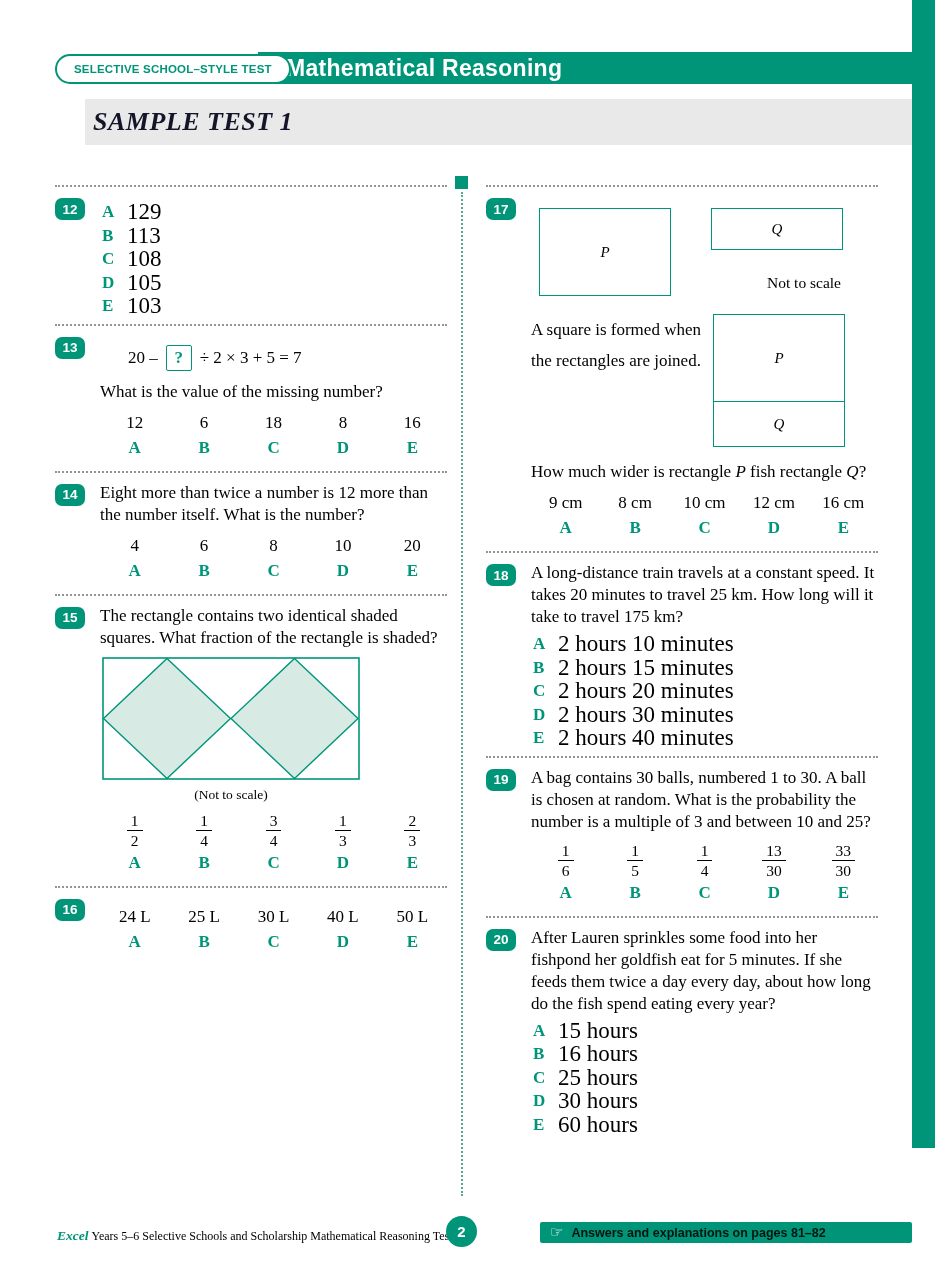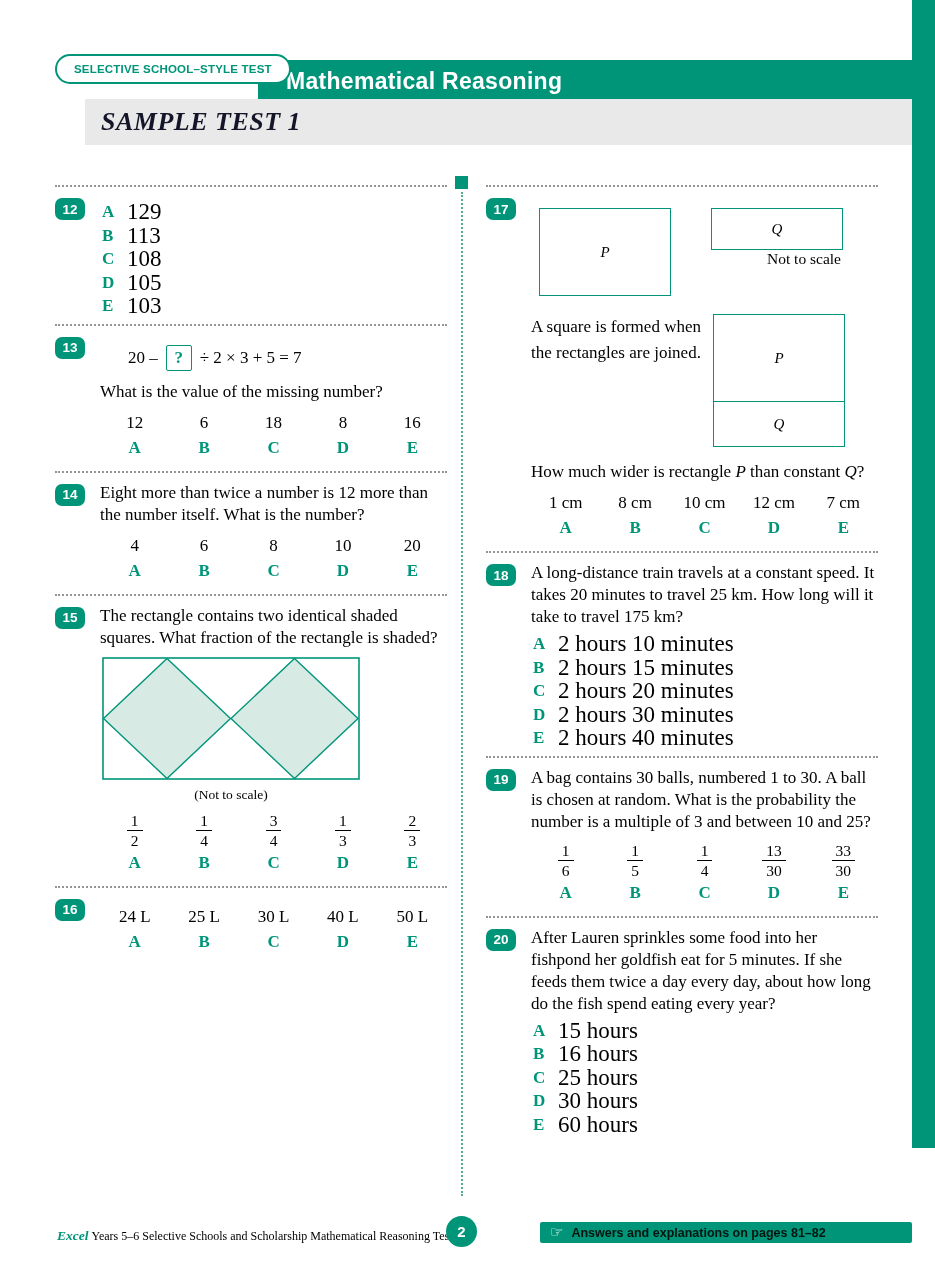--- a/index.html
+++ b/index.html
@@ -7,25 +7,25 @@
     --teal-light:#d7eae4;
     --band-gray:#e9e9e9;
   }
   *{margin:0;padding:0;box-sizing:border-box;}
   body{
     width:935px;height:1280px;position:relative;background:#fff;
     font-family:"Liberation Serif",serif;color:#000;overflow:hidden;
   }
   
   .right-strip{position:absolute;top:0;right:0;width:23px;height:1148px;background:var(--teal);}
-  .header-band{position:absolute;left:258px;top:60px;width:677px;height:42px;background:var(--teal);display:flex;align-items:center;padding-left:28px;}
+  .header-band{position:absolute;left:258px;top:52px;width:677px;height:32px;background:var(--teal);display:flex;align-items:center;padding-left:28px;}
   .header-title{font-family:"Liberation Sans",sans-serif;font-weight:bold;font-size:23px;color:#fff;letter-spacing:.3px;}
   .pill{position:absolute;left:55px;top:54px;height:30px;padding:0 17px;border:2.5px solid var(--teal);border-radius:16px;background:#fff;display:flex;align-items:center;z-index:2;
         font-family:"Liberation Sans",sans-serif;font-weight:bold;font-size:11.5px;color:var(--teal);letter-spacing:.2px;white-space:nowrap;text-align:center;}
-  .sample-band{position:absolute;left:85px;top:99px;width:827px;height:46px;background:var(--band-gray);display:flex;align-items:center;padding-left:16px;}
+  .sample-band{position:absolute;left:85px;top:99px;width:827px;height:46px;background:var(--band-gray);display:flex;align-items:center;padding-left:8px;}
   .sample-title{font-style:italic;font-weight:bold;font-size:26px;color:#15152a;letter-spacing:.5px;}
   .divider-cap{position:absolute;left:455px;top:176px;width:13px;height:13px;background:var(--teal);}
   .v-divider{position:absolute;left:461px;top:192px;height:1004px;border-left:2px dotted #55a992;}
   
   .column{position:absolute;top:185px;width:392px;}
   .left-col{left:55px;}
   .right-col{left:486px;}
   .question{margin-bottom:2px;}
   .dotline{border-top:2px dotted #949494;margin-bottom:9px;}
   .q-row{display:flex;}
@@ -55,23 +55,23 @@
   .q15-fig{margin:8px 0 0 2px;width:258px;}
   .diag-rect{fill:#fff;stroke:var(--teal);stroke-width:1.6;}
   .diamond{fill:var(--teal-light);stroke:var(--teal);stroke-width:1.4;}
   .nts-caption{width:258px;text-align:center;font-size:13.5px;margin:2px 0 4px 2px;}
   
   .fig-row1{display:flex;margin:12px 0 0 8px;}
   .rect-p{width:132px;height:88px;border:1.6px solid var(--teal);display:flex;align-items:center;justify-content:center;}
   .fig1-right{margin-left:40px;width:132px;}
   .rect-q{width:132px;height:42px;border:1.6px solid var(--teal);display:flex;align-items:center;justify-content:center;}
   .rect-label{font-style:italic;font-size:15px;}
-  .nts{font-size:15.5px;text-align:right;padding-right:2px;}
+  .nts{margin-top:24px;font-size:15.5px;text-align:right;padding-right:2px;}
   .fig-row2{display:flex;margin-top:18px;}
-  .joined-text{width:172px;font-size:17px;line-height:26px;}
+  .joined-text{width:172px;font-size:17px;line-height:31px;}
   .joined-fig{margin-left:10px;width:132px;}
   .joined-p{height:88px;border:1.6px solid var(--teal);display:flex;align-items:center;justify-content:center;}
   .joined-q{height:45px;border:1.6px solid var(--teal);border-top:none;display:flex;align-items:center;justify-content:center;}
   .q17-question{margin-top:14px;}
   
   .footer-left{position:absolute;left:57px;top:1228px;font-size:12px;white-space:nowrap;}
   .brand{font-style:italic;font-weight:bold;color:var(--teal);font-size:13.5px;margin-right:3px;}
   .series{color:#000;}
   .page-circle{position:absolute;left:446px;top:1216px;width:31px;height:31px;border-radius:50%;background:var(--teal);color:#fff;
                display:flex;align-items:center;justify-content:center;font-family:"Liberation Sans",sans-serif;font-weight:bold;font-size:15px;}
@@ -273,40 +273,40 @@
           <p class="joined-text">A square is formed when the rectangles are joined.</p>
           <div class="joined-fig">
             <div class="joined-p">
                 <span class="rect-label">P</span>
               </div>
             <div class="joined-q">
                 <span class="rect-label">Q</span>
               </div>
           </div>
         </div>
-        <p class="q-text q17-question"><span>How much wider is rectangle </span><span class="it">P</span><span> than constant </span><span class="it">Q</span><span>?</span></p>
-        <div class="choice-grid">
-          <div class="choice-cell">
-              <span class="choice-value">1 cm</span>
+        <p class="q-text q17-question"><span>How much wider is rectangle </span><span class="it">P</span><span> fish rectangle </span><span class="it">Q</span><span>?</span></p>
+        <div class="choice-grid">
+          <div class="choice-cell">
+              <span class="choice-value">9 cm</span>
               <span class="choice-letter">A</span>
             </div>
           <div class="choice-cell">
               <span class="choice-value">8 cm</span>
               <span class="choice-letter">B</span>
             </div>
           <div class="choice-cell">
               <span class="choice-value">10 cm</span>
               <span class="choice-letter">C</span>
             </div>
           <div class="choice-cell">
               <span class="choice-value">12 cm</span>
               <span class="choice-letter">D</span>
             </div>
           <div class="choice-cell">
-              <span class="choice-value">7 cm</span>
+              <span class="choice-value">16 cm</span>
               <span class="choice-letter">E</span>
             </div>
         </div>
       </div>
     </div>
   </div>
 
   <div class="question">
     <div class="dotline"></div>
     <div class="q-row">

